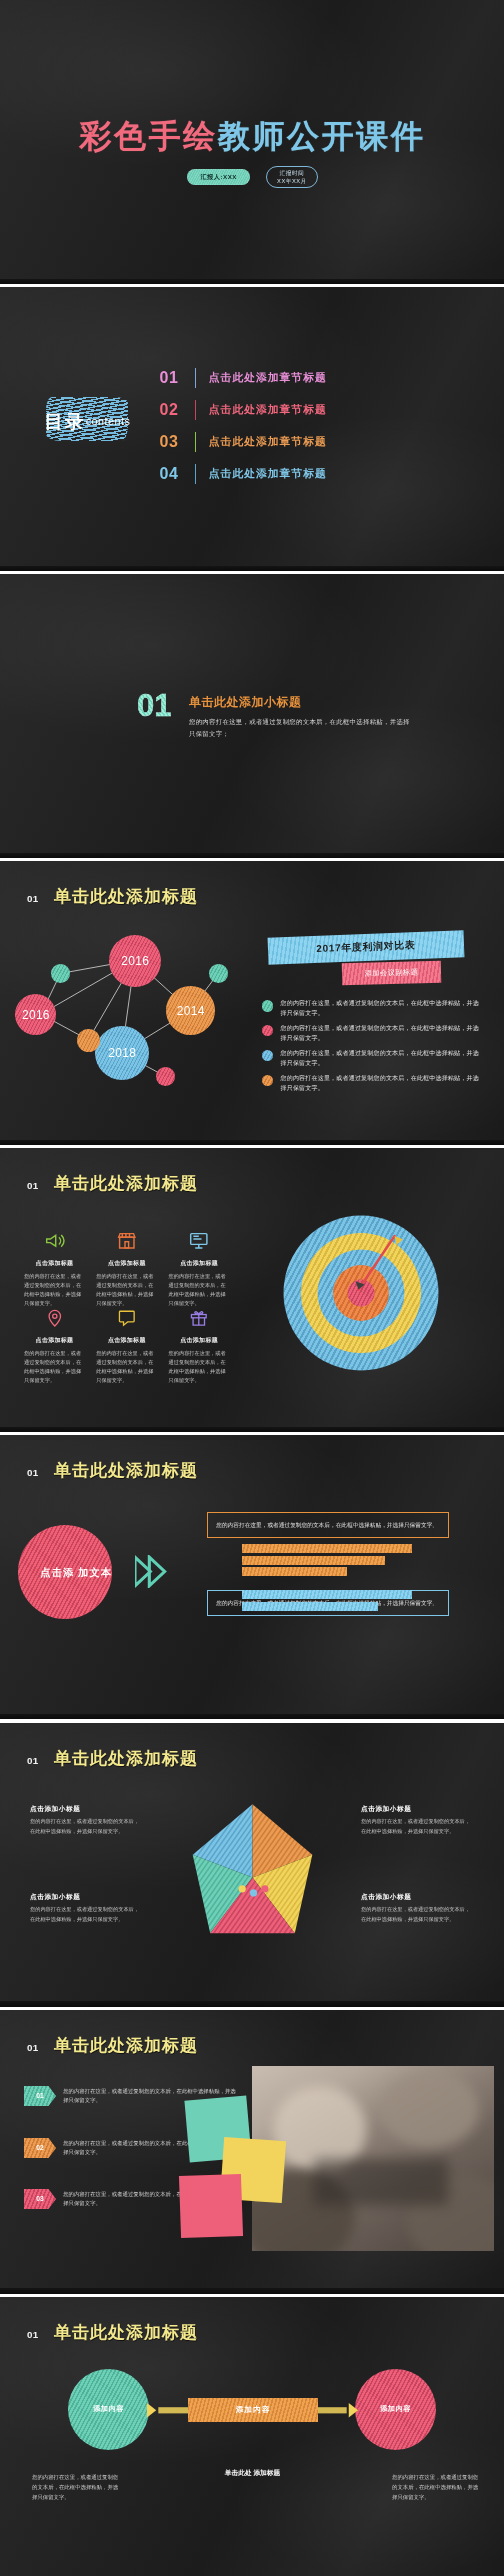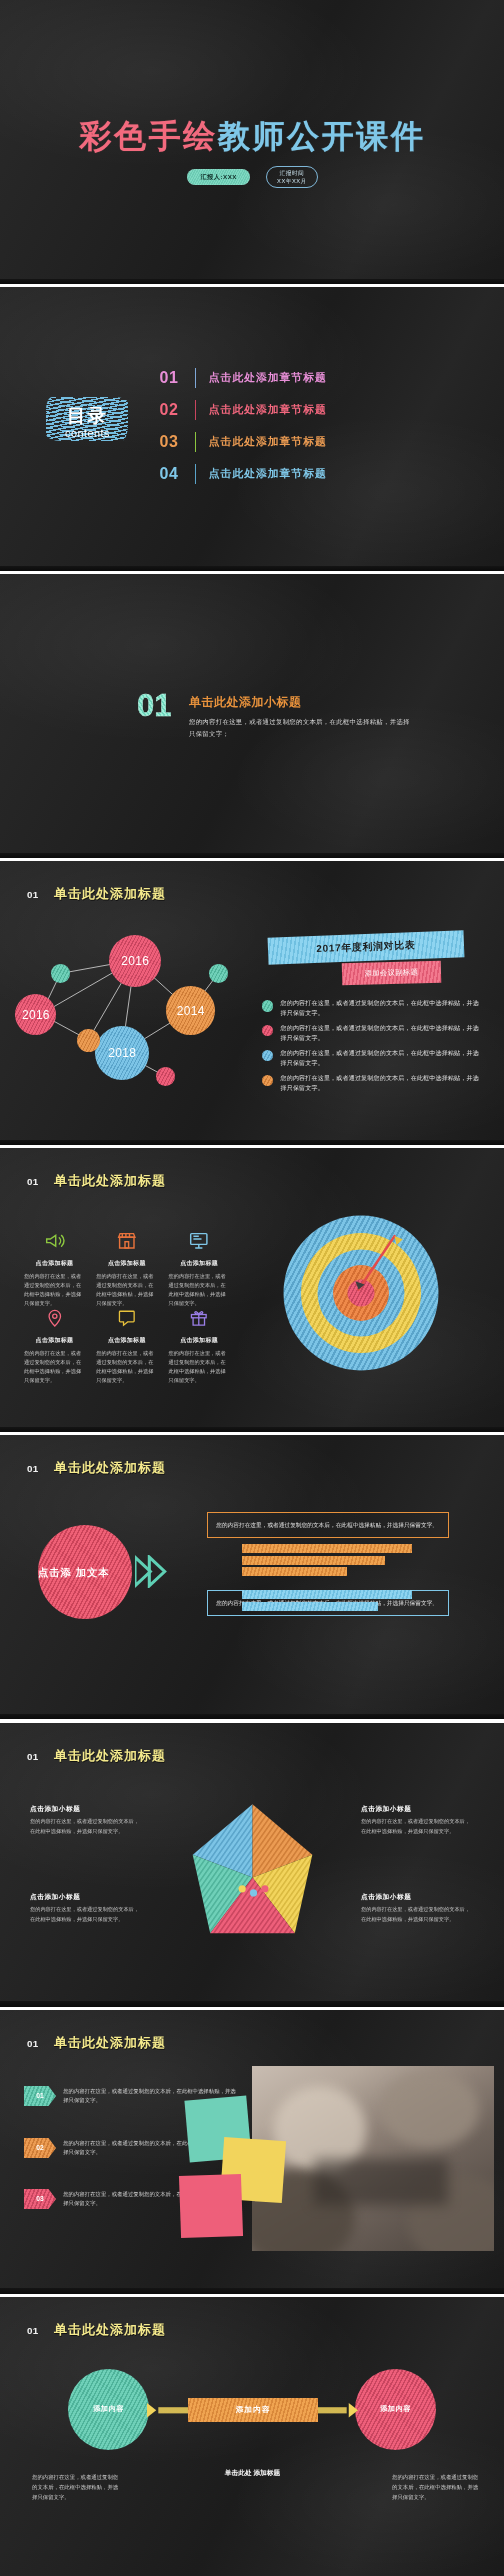--- a/index.html
+++ b/index.html
@@ -37,21 +37,21 @@
     content:"";
     position:absolute; left:0; right:0; bottom:0; height:5.2px;
     background:linear-gradient(180deg,#141414,#0b0b0b);
     z-index:3;
   }
 
   
   .shead{ position:absolute; left:27px; top:24px; display:flex; align-items:baseline; gap:15.5px; z-index:4;}
   .shead .num{ font-size:9.8px; font-weight:bold; color:#f2f2f2; letter-spacing:0.3px;}
   .shead .ttl{
-    font-size:13px; font-weight:bold; letter-spacing:1px;
+    font-size:17px; font-weight:bold; letter-spacing:1px;
     color:#f4e98c;
     text-shadow:0.5px 0.5px 0 rgba(0,0,0,.6);
   }
 
   
   .cover-sub{
     position:absolute; left:0; right:0; top:95px; text-align:center;
     font-size:16px; font-weight:bold; letter-spacing:1.5px; z-index:4;
   }
   .cover-sub .g{ color:#8fe2c8; }
@@ -76,21 +76,21 @@
   }
   .pill-out{
     border:0.8px solid #7fb7d8; border-radius:11.3px; padding:1.5px 10.3px;
     font-size:5.7px; color:#cfe7f3; text-align:center; line-height:1.5;
     letter-spacing:0.5px;
   }
 
   
   .toc-badge{
     position:absolute; left:39px; top:103px; width:97px; height:62px; z-index:4;
-    display:flex; flex-direction:column; align-items:center; justify-content:center;
+    display:flex; flex-direction:row; align-items:center; justify-content:center;
   }
   .toc-badge .scribble{
     position:absolute; left:7.2px; top:7.2px; width:82px; height:44px;
     background:repeating-linear-gradient(-12deg,#74bde0 0 1.5px,rgba(116,189,224,0) 1.5px 3.6px),
                repeating-linear-gradient(8deg,#74bde0 0 1px,rgba(116,189,224,0) 1px 4.1px);
     border-radius:6.2px 13.4px 7.2px 15.5px/12.4px 6.2px 15.5px 7.2px;
     filter:blur(0.1px);
   }
   .toc-badge .zh{ position:relative; font-size:18.5px; font-weight:bold; letter-spacing:2.1px; z-index:2;}
   .toc-badge .en{ position:relative; font-size:10.8px; letter-spacing:0.5px; z-index:2; margin-top:-1px;}
@@ -148,24 +148,24 @@
   .icocols{ position:absolute; left:24px; top:78px; width:206px; display:flex; gap:11.3px; z-index:4;}
   .icocol{ width:61px; text-align:center; }
   .icoglyph{ height:29px; display:flex; align-items:center; justify-content:center; }
   .icocol .ic-h{ font-size:6px; font-weight:bold; color:#efefef; margin:4.1px 0 3.1px; letter-spacing:0.3px;}
   .icocol .ic-p{ font-size:5.2px; line-height:1.75; color:#c9c9c9; text-align:left;}
   .dart{ position:absolute; left:268px; top:62px; width:185px; height:165px; z-index:4;}
   .dring{ position:absolute; border-radius:50%; left:50%; top:50%; transform:translate(-50%,-50%);}
 
   
   .circ-txt{
-    position:absolute; left:38px; top:90px; width:94px; height:94px; z-index:4;
+    position:absolute; left:18px; top:90px; width:94px; height:94px; z-index:4;
     border-radius:50%;
     background:repeating-linear-gradient(118deg,#ef6076 0 2.1px,#cb4359 2.1px 3.6px);
-    display:flex; align-items:center; justify-content:flex-start; text-align:center;
+    display:flex; align-items:center; justify-content:flex-end; text-align:center;
     font-size:10.3px; font-weight:bold; letter-spacing:1px; line-height:1.35;
   }
   .chev{ position:absolute; left:135px; top:120px; z-index:4; display:flex; gap:1.5px;}
   .box-out{
     position:absolute; z-index:4; border:1px solid; padding:6.7px 8.2px;
     font-size:5.7px; line-height:1.8; color:#e6e6e6;
   }
   .bar-stack{ position:absolute; z-index:5; }
   .bar-seg{ height:8.8px; margin-bottom:2.6px; }
 

